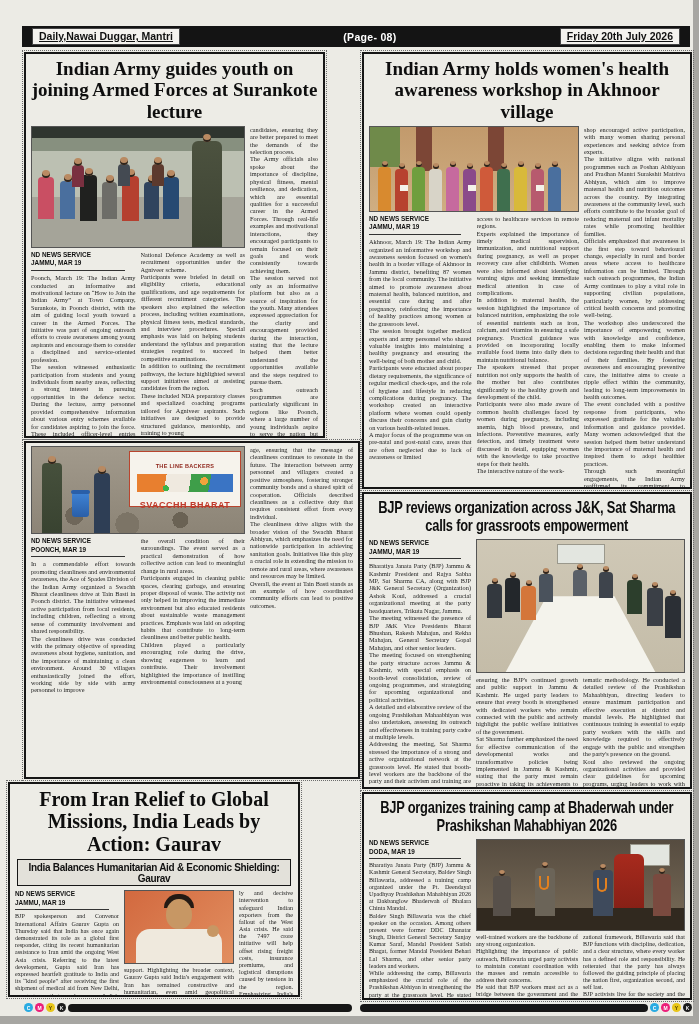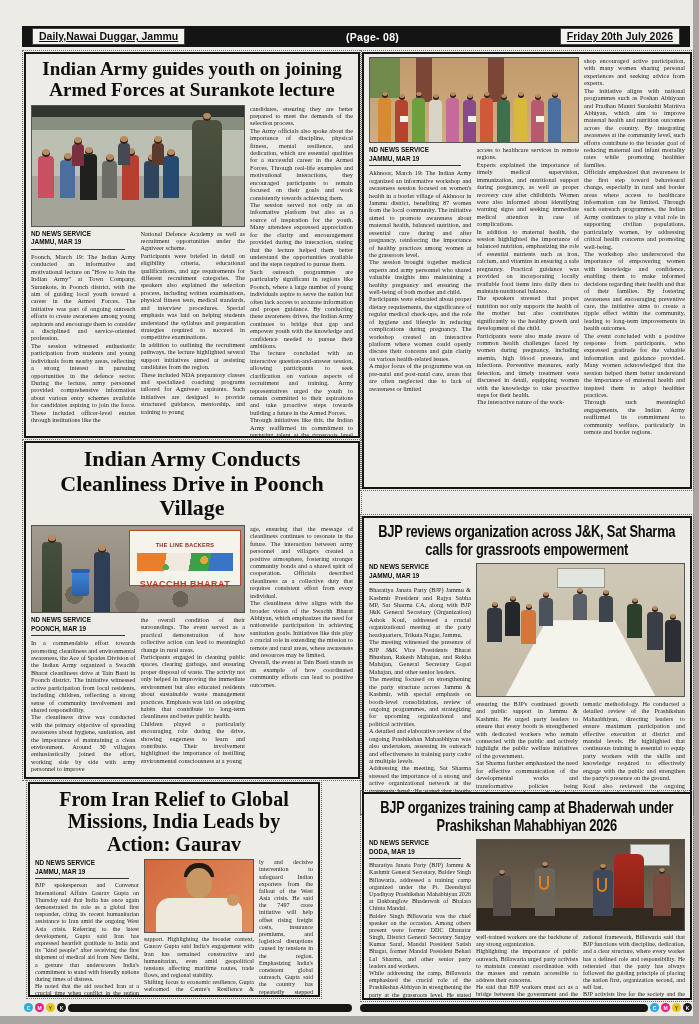--- a/index.html
+++ b/index.html
@@ -62,26 +62,26 @@
   .dot:nth-child(2){background:#ec1e79;color:#fff}
   .dot:nth-child(3){background:#e8c619;color:#4a3b00}
   .dot:nth-child(4){background:#1b1b1b;color:#eee}
 </style>
 </head>
 <body>
 
 <div class="sheet">
 
   <div class="topbar">
-    <span class="badge">Daily,Nawai Duggar, Jammu</span>
+    <span class="badge">Daily,Nawai Duggar, Mantri</span>
     <span class="pageno">(Page- 08)</span>
     <span class="badge">Friday 20th July 2026</span>
   </div>
 
-  <div class="box" style="left:24px;top:52px;width:336px;height:386px">
+  <div class="box" style="left:24px;top:52px;width:301px;height:386px">
     <h1 class="serif" style="font-size:19px">Indian Army guides youth on joining Armed Forces at Surankote lecture</h1>
     <div class="row">
       <div style="width:214px">
         <div class="photo p1" style="width:214px;height:122px">
           <i class="prs" style="left:6px;top:50px;width:16px;height:42px;background:#c94f63"></i>
           <i class="prs" style="left:28px;top:54px;width:15px;height:38px;background:#4a6f9e"></i>
           <i class="prs" style="left:48px;top:48px;width:17px;height:46px;background:#20211f"></i>
           <i class="prs" style="left:70px;top:55px;width:15px;height:37px;background:#6d6d68"></i>
           <i class="prs" style="left:90px;top:49px;width:17px;height:45px;background:#b5402f"></i>
           <i class="prs" style="left:112px;top:55px;width:15px;height:37px;background:#30445e"></i>
@@ -113,20 +113,21 @@
 The Army officials also spoke about the importance of discipline, physical fitness, mental resilience, and dedication, which are essential qualities for a successful career in the Armed Forces. Through real-life examples and motivational interactions, they encouraged participants to remain focused on their goals and work consistently towards achieving them.
 The session served not only as an informative platform but also as a source of inspiration for the youth. Many attendees expressed appreciation for the clarity and encouragement provided during the interaction, stating that the lecture helped them better understand the opportunities available and the steps required to pursue them.
 Such outreach programmes are particularly significant in regions like Poonch, where a large number of young individuals aspire to serve the nation but often lack access to accurate information and proper guidance. By conducting these awareness drives, the Indian Army continues to bridge that gap and empower youth with the knowledge and confidence needed to pursue their ambitions.
 The lecture concluded with an interactive question-and-answer session, allowing participants to seek clarification on various aspects of recruitment and training. Army representatives urged the youth to remain committed to their aspirations and take proactive steps towards building a future in the Armed Forces.
 Through initiatives like this, the Indian Army reaffirmed its commitment to nurturing talent at the grassroots level while inspiring a new generation to serve the nation with pride, honour, and dedication.</div>
         </div>
     </div>
   </div>
 
   <div class="box" style="left:362px;top:52px;width:330px;height:437px">
+    <h1 class="serif" style="font-size:19px">Indian Army holds women's health awareness workshop in Akhnoor village</h1>
     <div class="row">
       <div style="width:210px">
         <div class="photo p2" style="width:210px;height:86px">
           <i style="position:absolute;left:0;top:0;width:30px;height:40px;background:#6f8a4a"></i>
           <i style="position:absolute;left:46px;top:0;width:16px;height:44px;background:#7c4636"></i>
           <i style="position:absolute;left:118px;top:0;width:16px;height:44px;background:#7c4636"></i>
           <i class="prs sm" style="left:8px;top:40px;width:13px;height:44px;background:#d88a2f"></i>
           <i class="prs sm" style="left:25px;top:42px;width:13px;height:42px;background:#b7422f"></i>
           <i class="prs sm" style="left:42px;top:40px;width:13px;height:44px;background:#6f9e3e"></i>
           <i class="prs sm" style="left:59px;top:42px;width:13px;height:42px;background:#d8d4c8"></i>
@@ -167,21 +168,20 @@
 The initiative aligns with national programmes such as Poshan Abhiyaan and Pradhan Mantri Surakshit Matritva Abhiyan, which aim to improve maternal health and nutrition outcomes across the country. By integrating awareness at the community level, such efforts contribute to the broader goal of reducing maternal and infant mortality rates while promoting healthier families.
 Officials emphasized that awareness is the first step toward behavioural change, especially in rural and border areas where access to healthcare information can be limited. Through such outreach programmes, the Indian Army continues to play a vital role in supporting civilian populations, particularly women, by addressing critical health concerns and promoting well-being.
 The workshop also underscored the importance of empowering women with knowledge and confidence, enabling them to make informed decisions regarding their health and that of their families. By fostering awareness and encouraging preventive care, the initiative aims to create a ripple effect within the community, leading to long-term improvements in health outcomes.
 The event concluded with a positive response from participants, who expressed gratitude for the valuable information and guidance provided. Many women acknowledged that the session helped them better understand the importance of maternal health and inspired them to adopt healthier practices.
 Through such meaningful engagements, the Indian Army reaffirmed its commitment to community welfare, particularly in remote and border regions.</div>
         </div>
     </div>
   </div>
 
   <div class="box" style="left:24px;top:441px;width:336px;height:338px">
-    <h1 class="serif" style="font-size:22px">Indian Army Conducts Cleanliness Drive in Poonch Village</h1>
     <div class="row">
       <div style="width:214px">
         <div class="photo p3" style="width:214px;height:88px;background-image:radial-gradient(circle at 20% 80%,#6f675a 0 9px,transparent 9px),radial-gradient(circle at 45% 90%,#7c7466 0 12px,transparent 12px),radial-gradient(circle at 70% 85%,#6a6254 0 8px,transparent 8px),linear-gradient(#a29a8c,#8c8476)">
           <i class="prs" style="left:10px;top:16px;width:20px;height:72px;background:linear-gradient(#46503c,#384230)"></i>
           <i class="prs" style="left:62px;top:26px;width:16px;height:62px;background:#2e3e55"></i>
           <i class="bin" style="left:40px;top:46px"></i>
           <span class="banner3">
             <span class="org">THE LINE BACKERS</span>
             <span class="art" style="display:block"></span>
             <span class="slogan">SVACCHH BHARAT</span>
@@ -204,21 +204,21 @@
         </div>
       </div>
       <div class="col" style="flex:1">
           <div class="bt">age, ensuring that the message of cleanliness continues to resonate in the future. The interaction between army personnel and villagers created a positive atmosphere, fostering stronger community bonds and a shared spirit of cooperation. Officials described cleanliness as a collective duty that requires consistent effort from every individual.
 The cleanliness drive aligns with the broader vision of the Swachh Bharat Abhiyan, which emphasizes the need for nationwide participation in achieving sanitation goals. Initiatives like this play a crucial role in extending the mission to remote and rural areas, where awareness and resources may be limited.
 Overall, the event at Tain Basti stands as an example of how coordinated community efforts can lead to positive outcomes.</div>
         </div>
     </div>
   </div>
 
-  <div class="box" style="left:362px;top:516px;width:330px;height:297px">
+  <div class="box" style="left:362px;top:492px;width:330px;height:297px">
     <h1 class="sans squish" style="font-size:16.5px">BJP reviews organization across J&amp;K, Sat Sharma calls for grassroots empowerment</h1>
     <div class="row">
       <div class="col" style="width:102px;flex:none">
         <div class="byline">
           <span>ND NEWS SERVICE</span><br>
           <span>JAMMU, MAR 19</span>
         </div>
         <div class="bt">Bharatiya Janata Party (BJP) Jammu &amp; Kashmir President and Rajya Sabha MP, Sat Sharma CA, along with BJP J&amp;K General Secretary (Organization) Ashok Koul, addressed a crucial organizational meeting at the party headquarters, Trikuta Nagar, Jammu.
 The meeting witnessed the presence of BJP J&amp;K Vice Presidents Bharat Bhushan, Rakesh Mahajan, and Rekha Mahajan, General Secretary Gopal Mahajan, and other senior leaders.
 The meeting focused on strengthening the party structure across Jammu &amp; Kashmir, with special emphasis on booth-level consolidation, review of ongoing programmes, and strategizing for upcoming organizational and political activities.
@@ -248,22 +248,23 @@
           <div class="col">
               <div class="bt">tematic methodology. He conducted a detailed review of the Prashikshan Mahaabhiyan, directing leaders to ensure maximum participation and effective execution at district and mandal levels. He highlighted that continuous training is essential to equip party workers with the skills and knowledge required to effectively engage with the public and strengthen the party's presence on the ground.
 Koul also reviewed the ongoing organizational activities and provided clear guidelines for upcoming programs, urging leaders to work with dedication, coordination, and a results-oriented approach.
 The meeting concluded with a resolve to further intensify organizational efforts, ensuring a strong, proactive, and people-centric BJP across Jammu &amp; Kashmir.</div>
             </div>
         </div>
       </div>
     </div>
   </div>
 
-  <div class="box" style="left:28px;top:782px;width:292px;height:215px">
+  <div class="box" style="left:8px;top:782px;width:292px;height:215px">
     <h1 class="serif" style="font-size:20px">From Iran Relief to Global Missions, India Leads by Action: Gaurav</h1>
+    <div class="subhead">India Balances Humanitarian Aid &amp; Economic Shielding: Gaurav</div>
     <div class="row">
       <div class="col" style="width:104px;flex:none">
         <div class="byline">
           <span>ND NEWS SERVICE</span><br>
           <span>JAMMU, MAR 19</span>
         </div>
         <div class="bt" style="font-size:6.1px">BJP spokesperson and Convenor International Affairs Gaurav Gupta on Thursday said that India has once again demonstrated its role as a global first responder, citing its recent humanitarian assistance to Iran amid the ongoing West Asia crisis. Referring to the latest development, Gupta said Iran has expressed heartfelt gratitude to India and its “kind people” after receiving the first shipment of medical aid from New Delhi, a gesture that underscores India's commitment to stand with friendly nations during times of distress.
 He noted that the aid reached Iran at a crucial time when conflict in the region has disrupted supply chains, strained healthcare systems, and created an urgent need for essential medicines and medical</div>
       </div>
       <div style="width:110px;flex:none">

